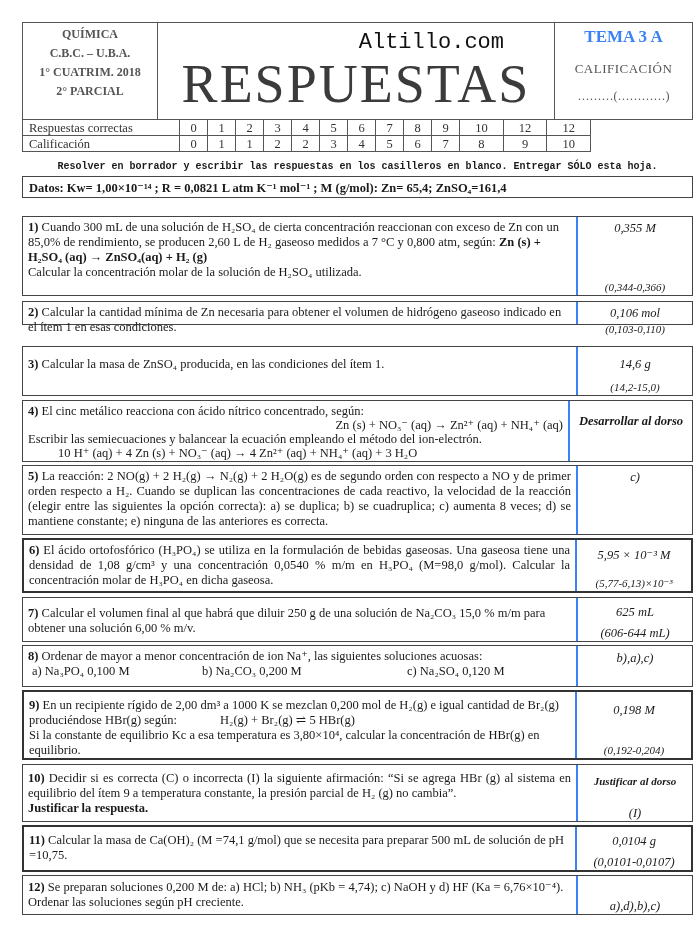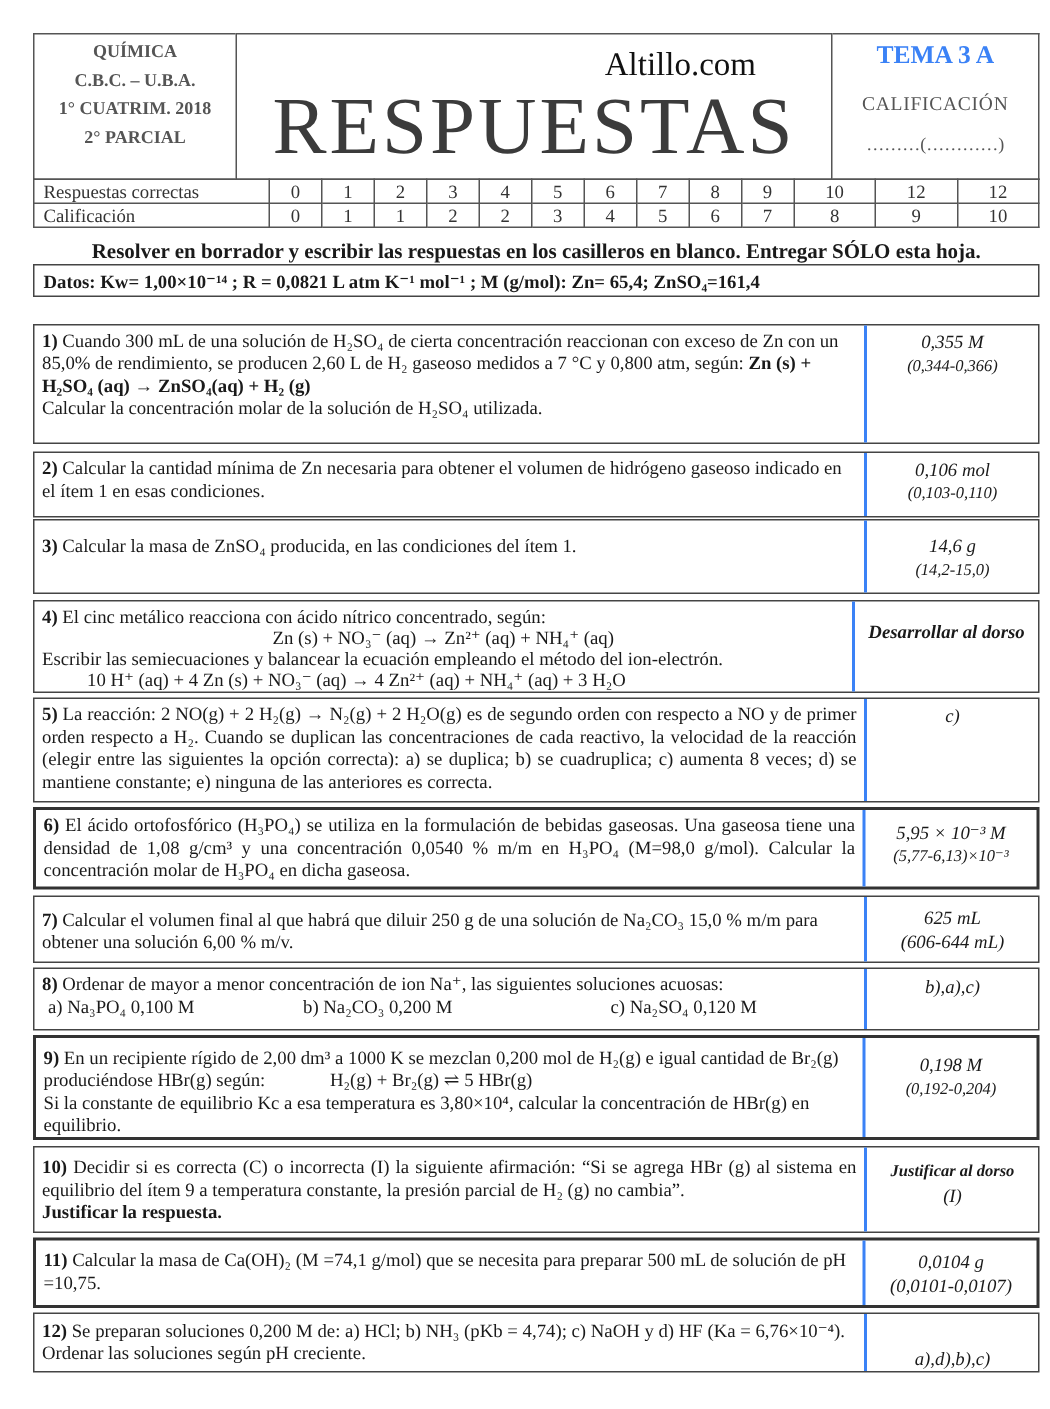--- a/index.html
+++ b/index.html
@@ -5,39 +5,39 @@
   html, body { margin:0; padding:0; background:#ffffff; }
   body { width:700px; height:939px; position:relative; overflow:hidden;
          font-family:"Liberation Serif", "DejaVu Serif", serif; color:#1a1a1a; }
   .abs { position:absolute; }
   
   .hdr-left { left:22px; top:22px; width:135px; height:98px; border:1px solid #555; border-right:none;
               text-align:center; font-size:12px; font-weight:bold; color:#555; line-height:19px; padding-top:2px; box-sizing:border-box; }
   .hdr-mid { left:157px; top:22px; width:398px; height:98px; border:1px solid #555; box-sizing:border-box; }
   .hdr-right { left:555px; top:22px; width:138px; height:98px; border:1px solid #555; border-left:none; box-sizing:border-box; text-align:center; }
   .title { position:absolute; left:0; right:0; top:30px; text-align:center; font-size:54px; letter-spacing:2px; color:#3b3b3b; font-family:"Liberation Serif", serif; }
-  .watermark { position:absolute; right:50px; top:7px; font-family:Liberation Serif, serif; font-size:22px; color:#111; }
+  .watermark { position:absolute; right:50px; top:7px; font-family:Liberation Mono, monospace; font-size:22px; color:#111; }
   .tema { font-size:17px; font-weight:bold; margin-top:4px; color:#3b82f6; }
   .calif { font-size:13px; color:#555; margin-top:14px; letter-spacing:0.5px; }
   .dots { font-size:12px; color:#555; margin-top:12px; }
   
-  table.score { position:absolute; left:22px; top:119px; width:671px; border-collapse:collapse; font-size:12.5px; color:#333; }
+  table.score { position:absolute; left:22px; top:119px; width:569px; border-collapse:collapse; font-size:12.5px; color:#333; }
   table.score td { border:1px solid #555; height:15px; padding:0 2px; text-align:center; line-height:14px; }
   table.score td.lbl { text-align:left; width:148px; padding-left:6px; }
-  .instr { left:22px; top:161px; width:671px; text-align:center; font-weight:bold; font-size:14px; }
+  .instr { left:22px; top:161px; width:671px; text-align:center; font-weight:bold; font-size:10px;font-family:Liberation Mono, monospace; }
   .datos { left:22px; top:176px; width:671px; height:22px; border:1px solid #444; box-sizing:border-box;
            font-weight:bold; font-size:12.5px; padding:3px 6px; }
   
   .q { position:absolute; left:22px; width:671px; border:1px solid #444; box-sizing:border-box; display:flex; }
   .q .txt { flex:1; padding:3px 5px; font-size:12.5px; line-height:15px; border-right:2px solid #3b82f6; }
-  .q .ans { width:114px; font-style:italic; text-align:center; font-size:12.5px; line-height:16px; padding-top:3px; display:flex; flex-direction:column; align-items:center; justify-content:flex-start; }
+  .q .ans { width:114px; font-style:italic; text-align:center; font-size:12.5px; line-height:16px; padding-top:3px; display:flex; flex-direction:column; align-items:center; justify-content:space-between; }
   .q .ans.center { justify-content:flex-end; }
   .q.double { border-width:2px; border-color:#333; }
   b { font-weight:bold; }
-  .eq { text-align:center; }
+  .eq { text-align:right; }
   .sm { font-size:11px; }
 </style>
 </head>
 <body>
 
 <div class="abs hdr-left">
   <div>QUÍMICA</div>
   <div>C.B.C. – U.B.A.</div>
   <div>1° CUATRIM. 2018</div>
   <div>2° PARCIAL</div>
@@ -98,21 +98,21 @@
     <span>Cuando 300 mL de una solución de H₂SO₄ de cierta concentración reaccionan con exceso de Zn con un 85,0% de rendimiento, se producen 2,60 L de H₂ gaseoso medidos a 7 °C y 0,800 atm, según:</span>
     <b>Zn (s) + H₂SO₄ (aq) → ZnSO₄(aq) + H₂ (g)</b><br>
     <span>Calcular la concentración molar de la solución de H₂SO₄ utilizada.</span>
   </div>
   <div class="ans">
     <div>0,355 M</div>
     <div class="sm">(0,344-0,366)</div>
   </div>
 </div>
 
-<div class="q" style="top:301px;height:44px;">
+<div class="q" style="top:301px;height:24px;">
   <div class="txt">
     <b>2)</b>
     <span>Calcular la cantidad mínima de Zn necesaria para obtener el volumen de hidrógeno gaseoso indicado en el ítem 1 en esas condiciones.</span>
   </div>
   <div class="ans">
     <div>0,106 mol</div>
     <div class="sm">(0,103-0,110)</div>
   </div>
 </div>
 

